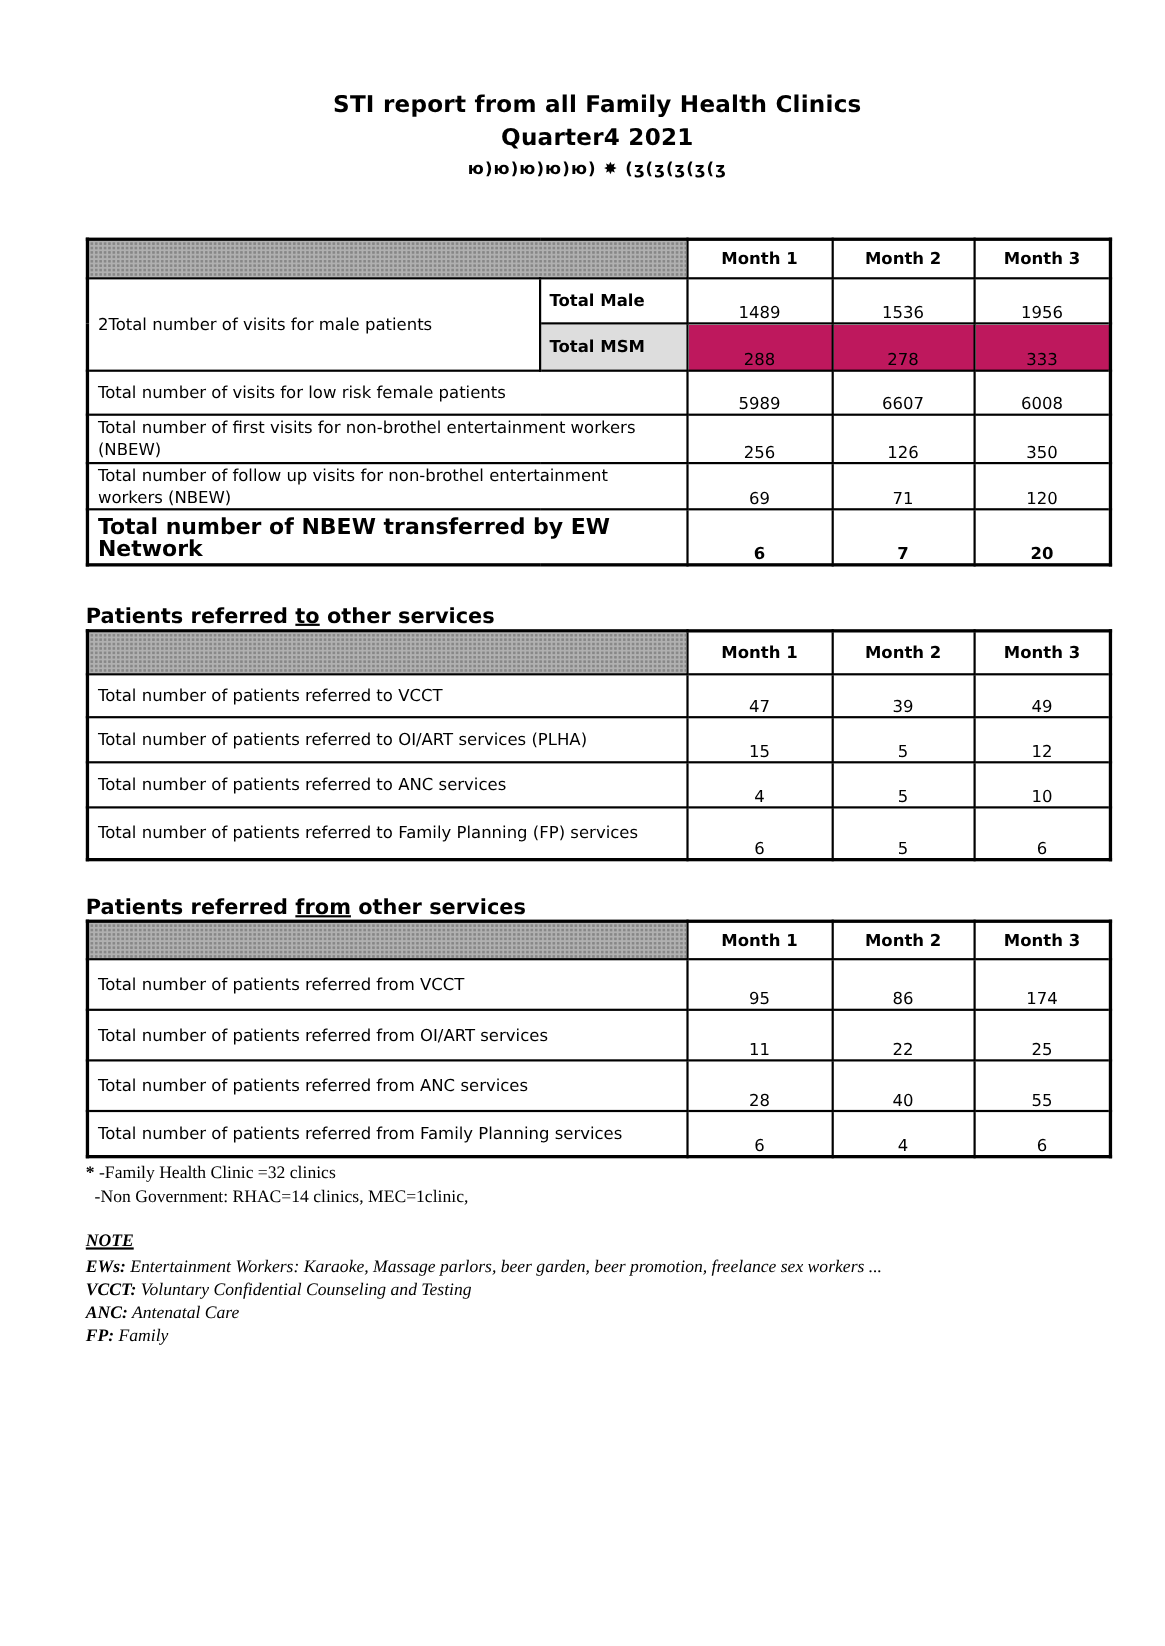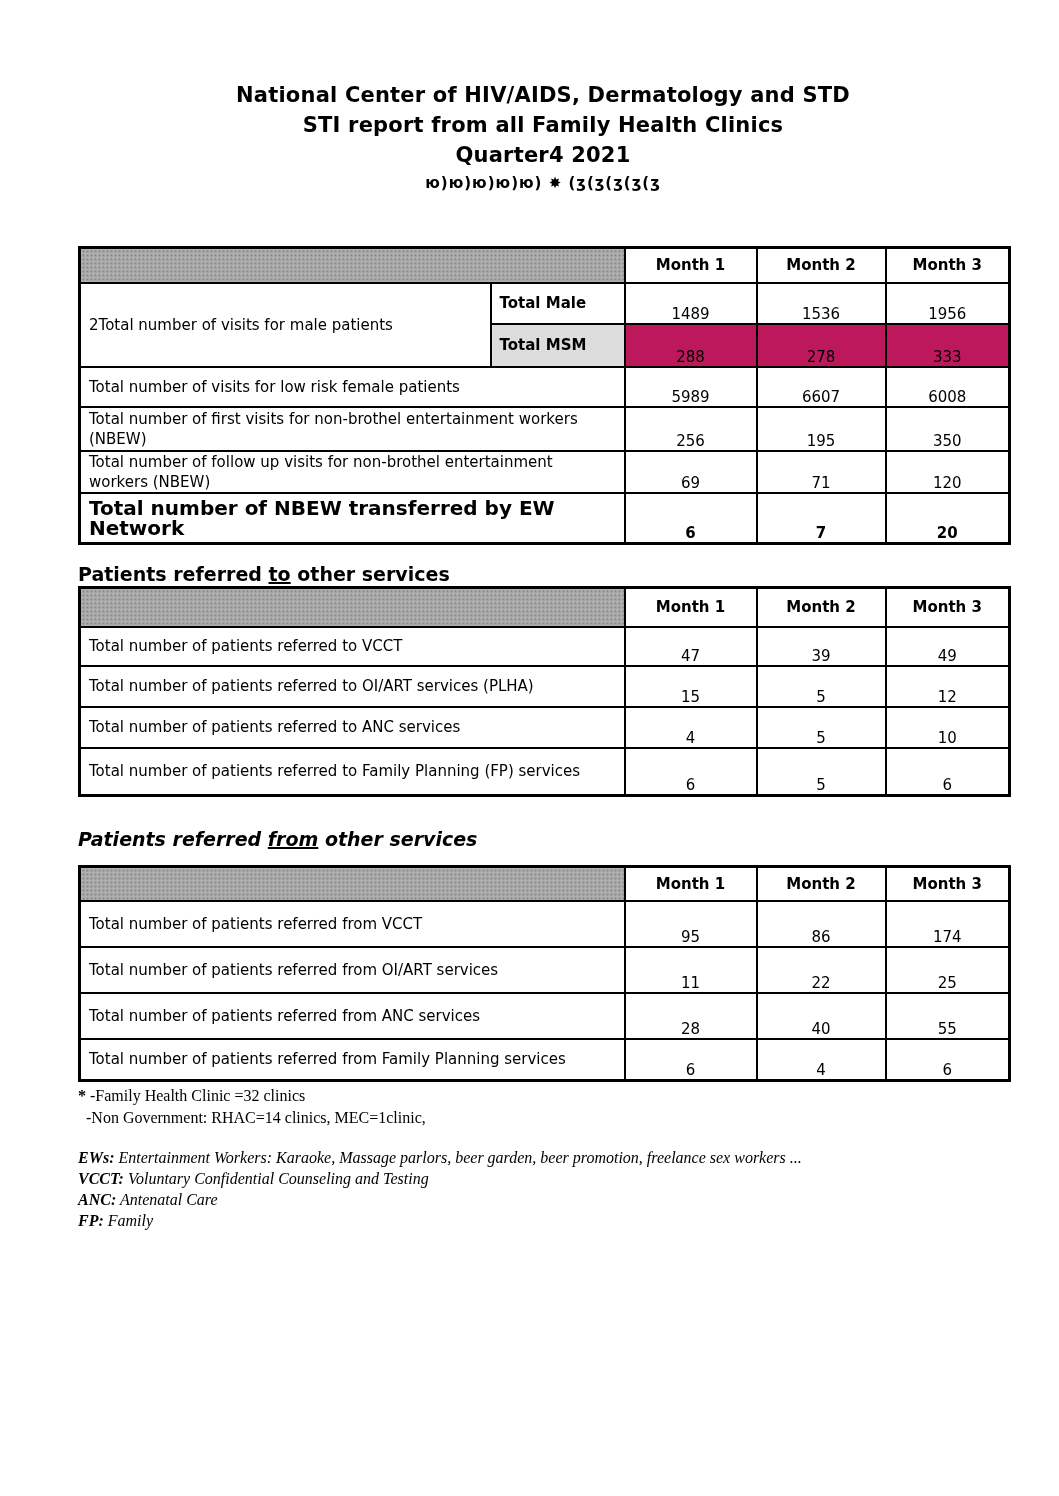--- a/index.html
+++ b/index.html
@@ -53,22 +53,22 @@
   tr.total-row td.desc{font-weight:bold;font-size:20px;}
   tr.total-row td.num{font-weight:bold;}
 
   
   .section-heading{
     font-weight:bold;font-size:19px;line-height:22px;
     margin:0;
   }
   .section-heading .ul{text-decoration:underline;text-decoration-thickness:2px;}
   .mt1{margin-top:52px;}            
-  .hd2{margin-top:18px;margin-bottom:1px;}
-  .hd3{margin-top:31px;margin-bottom:15px;font-style:italic;}
+  .hd2{margin-top:34px;margin-bottom:1px;}
+  .hd3{margin-top:31px;margin-bottom:0;}
 
   
   .footnotes{
     font-family:"Liberation Serif","DejaVu Serif",serif;
     font-size:16px;line-height:22px;margin-top:3px;
   }
   .footnotes .star{font-weight:bold;}
   .footnotes .fn2{padding-left:8px;}
   .note-block{
     font-family:"Liberation Serif","DejaVu Serif",serif;
@@ -81,21 +81,20 @@
   }
   .note-line{font-style:italic;}
   .note-line .term{font-weight:bold;}
 </style>
 </head>
 <body>
 
 <div class="page">
 
   <div class="title-block">
-    <div class="title-line">National Center of HIV/AIDS, Dermatology and STD</div>
     <div class="title-line">STI report from all Family Health Clinics</div>
     <div class="title-line">Quarter4 2021</div>
     <div class="ornament">ю)ю)ю)ю)ю) ✸ (ʒ(ʒ(ʒ(ʒ(ʒ</div>
   </div>
 
   <table class="rpt mt1">
     <colgroup>
         <col style="width:411px">
         <col style="width:134px">
         <col style="width:132px">
@@ -124,21 +123,21 @@
     </tr>
     <tr style="height:40px">
       <td class="desc" colspan="2">Total number of visits for low risk female patients</td>
       <td class="num">5989</td>
       <td class="num">6607</td>
       <td class="num">6008</td>
     </tr>
     <tr style="height:44px">
       <td class="desc" colspan="2">Total number of first visits for non-brothel entertainment workers (NBEW)</td>
       <td class="num">256</td>
-      <td class="num">195</td>
+      <td class="num">126</td>
       <td class="num">350</td>
     </tr>
     <tr style="height:40px">
       <td class="desc" colspan="2">Total number of follow up visits for non-brothel entertainment workers (NBEW)</td>
       <td class="num">69</td>
       <td class="num">71</td>
       <td class="num">120</td>
     </tr>
     <tr style="height:51px" class="total-row">
       <td class="desc" colspan="2">Total number of NBEW transferred by EW Network</td>
@@ -234,19 +233,20 @@
     </tr>
   </tbody>
     </table>
 
   <div class="footnotes">
     <div><span class="star">*</span><span> -Family Health Clinic =32 clinics</span></div>
     <div class="fn2">-Non Government: RHAC=14 clinics, MEC=1clinic,</div>
   </div>
 
   <div class="note-block">
+    <div class="note-title">NOTE</div>
     <div class="note-line"><span class="term">EWs:</span><span> Entertainment Workers: Karaoke, Massage parlors, beer garden, beer promotion, freelance sex workers ...</span></div>
     <div class="note-line"><span class="term">VCCT:</span><span> Voluntary Confidential Counseling and Testing</span></div>
     <div class="note-line"><span class="term">ANC:</span><span> Antenatal Care</span></div>
     <div class="note-line"><span class="term">FP:</span><span> Family</span></div>
   </div>
 
 </div>
 
 </body></html>

